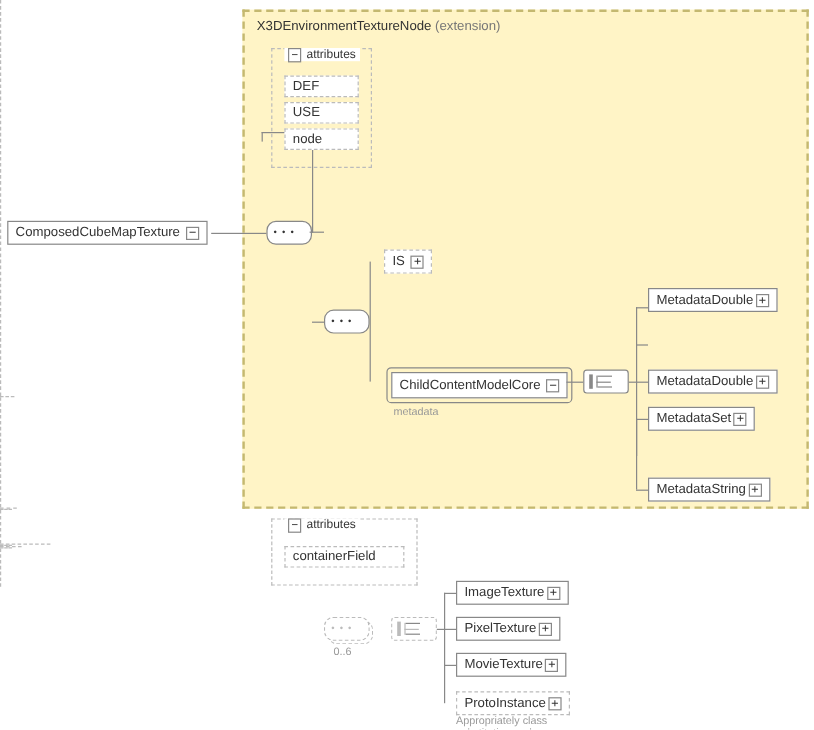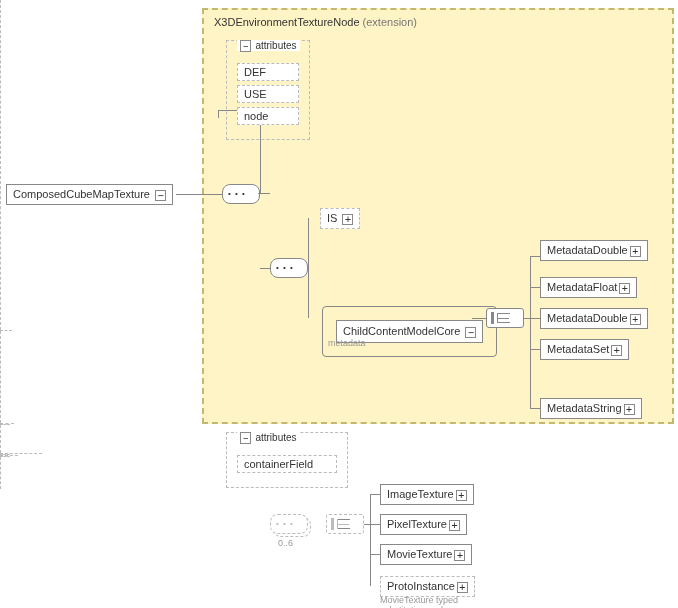--- a/index.html
+++ b/index.html
@@ -24,21 +24,21 @@
 .cbox .mid{position:absolute;left:10px;top:9px;width:12px;height:1px;background:#888}
 .cbox.dash{border:1px dashed #bbb}
 .line{position:absolute;background:#888}
 .hline{height:1px}
 .vline{width:1px}
 .dashh{border-top:1px dashed #bbb;height:0}
 .dashv{border-left:1px dashed #bbb;width:0}
 .dbox{border:1px dashed #bbb;background:#fff}
 .small-label{position:absolute;font-size:9px;color:#999}
 .cc-box{position:absolute;border:1px solid #888;background:#fff;padding:4px 6px}
-.cc-outer{position:absolute;border:1px solid #888;border-radius:4px;padding:13px}
+.cc-outer{position:absolute;border:1px solid #888;border-radius:4px;padding:3px}
 </style>
 </head>
 <body>
 
 <div class="canvas">
 
   <div class="ext-shade" style="left:202px;top:8px;width:468px;height:412px"></div>
   <div class="ext-title" style="left:214px;top:16px">
     <b>X3DEnvironmentTextureNode</b><span> (extension)</span>
   </div>
@@ -96,21 +96,20 @@
       <div class="mid"></div>
     </div>
 
   <div class="line hline" style="left:524px;top:318px;width:6px"></div>
   <div class="line vline" style="left:530px;top:256px;height:152px"></div>
 
   <div class="line hline" style="left:530px;top:256px;width:10px"></div>
   <div class="box" style="left:540px;top:240px"><span>MetadataDouble</span><span class="expander">+</span></div>
 
   <div class="line hline" style="left:530px;top:287px;width:10px"></div>
-  <div class="box" style="left:540px;top:277px"><span>MetadataFloat</span><span class="expander">+</span></div>
 
   <div class="line hline" style="left:530px;top:318px;width:10px"></div>
   <div class="box" style="left:540px;top:308px"><span>MetadataDouble</span><span class="expander">+</span></div>
 
   <div class="line hline" style="left:530px;top:349px;width:10px"></div>
   <div class="box" style="left:540px;top:339px"><span>MetadataSet</span><span class="expander">+</span></div>
 
   <div class="dashh" style="left:530px;top:380px;width:10px"></div>
   <div class="line vline" style="left:530px;top:349px;height:31px"></div>
   <div class="dashv" style="left:530px;top:380px;height:28px"></div>
@@ -149,16 +148,16 @@
   <div class="box" style="left:380px;top:514px"><span>PixelTexture</span><span class="expander">+</span></div>
 
   <div class="line hline" style="left:370px;top:554px;width:10px"></div>
   <div class="box" style="left:380px;top:544px"><span>MovieTexture</span><span class="expander">+</span></div>
 
   <div class="dashh" style="left:370px;top:586px;width:10px"></div>
   <div class="dashv" style="left:370px;top:554px;height:32px"></div>
   <div class="box dbox" style="left:380px;top:576px"><span>ProtoInstance</span><span class="expander">+</span></div>
 
   <div class="small-label" style="left:380px;top:596px;line-height:1.1">
-    <span>MovieTexture typed</span><br><span>substitution node</span>
+    <span>Appropriately class</span><br><span>substitution node</span>
   </div>
 
 </div>
 
 </body></html>

